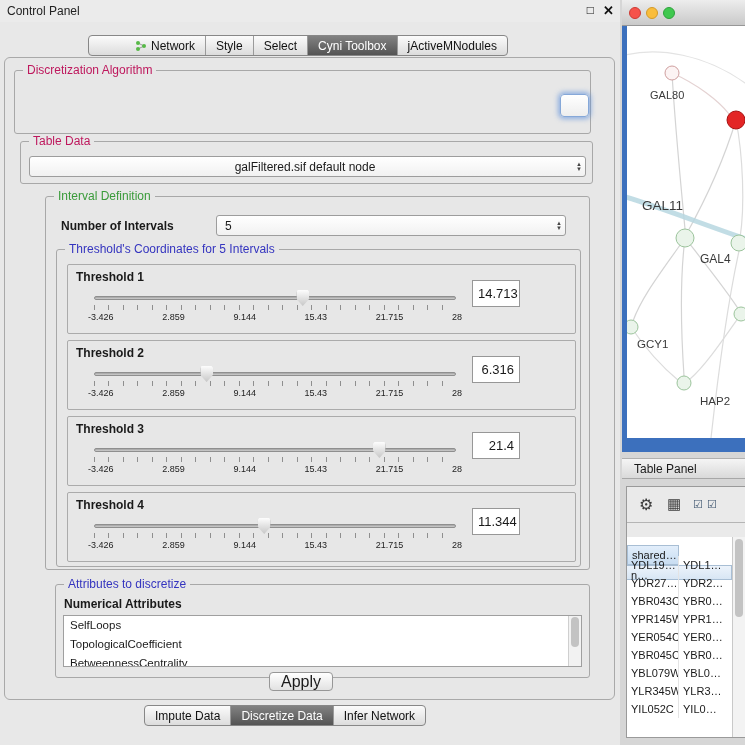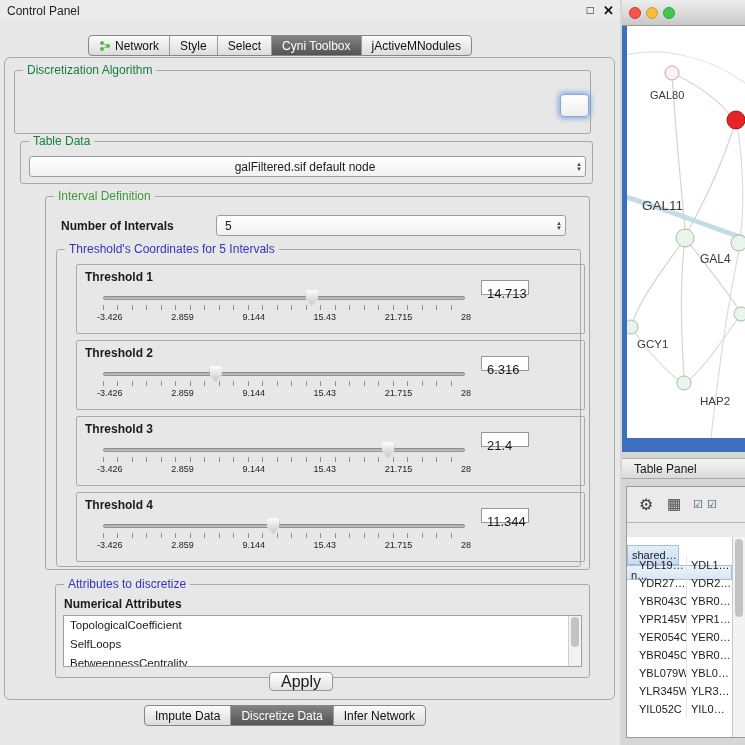--- a/index.html
+++ b/index.html
@@ -19,26 +19,26 @@
   .inner-panel { position:absolute; left:4px; top:57px; width:611px; height:643px;
     border:1px solid #a9a9a9; border-radius:6px; background:#e7e7e7; }
 
   .seg-tabs { position:absolute; display:flex; height:21px; border:1px solid #878787;
     border-radius:4px; overflow:hidden; background:linear-gradient(#fbfbfb,#dcdcdc);
     font-size:12px; z-index:5; }
   .seg { display:flex; align-items:center; gap:4px; padding:0 10px; border-left:1px solid #9a9a9a;
     color:#111; white-space:nowrap; cursor:default; }
   .seg:first-child { border-left:none; }
   .seg.selected { background:linear-gradient(#828282,#545454); color:#fff; }
-  .top-tabs { left:88px; top:35px; }
+  .top-tabs { left:88px; top:35px;padding-left:36px; }
   .bottom-tabs { left:144px; top:705px; }
 
   .group { position:absolute; border:1px solid #a8a8a8; border-radius:3px; }
   .gtitle { position:absolute; top:-8px; left:8px; background:#e7e7e7; padding:0 4px;
-    font-size:12px; color:#15803d; white-space:nowrap; }
+    font-size:12px; color:#be185d; white-space:nowrap; }
   .gtitle.green { color:#3a9b3a; }
   .gtitle.blue { color:#3434bf; }
 
   .combo { position:absolute; display:flex; align-items:center; height:21px;
     background:linear-gradient(#ffffff,#f1f1f1); border:1px solid #9d9d9d; border-radius:3px;
     font-size:12px; padding:0 3px 0 8px; }
   .combo .val { flex:1; overflow:hidden; white-space:nowrap; }
   .combo .stepper { display:flex; flex-direction:column; align-items:center; padding-left:4px; }
   .combo .stepper i { font-style:normal; font-size:6px; line-height:5px; color:#444; }
 
@@ -56,35 +56,35 @@
   .td-group { left:20px; top:141px; width:573px; height:43px; }
   .td-combo { left:8px; top:14px; width:557px;text-align:center; }
 
   .iv-group { left:45px; top:196px; width:545px; height:374px; }
   .iv-count-label { position:absolute; left:15px; top:22px; font-size:12px; font-weight:bold; }
   .iv-combo { left:170px; top:18px; width:350px; }
   .thr-group { position:absolute; left:10px; top:52px; width:525px; height:318px;
     border:1px solid #a8a8a8; border-radius:3px; }
   .thr-group > .gtitle { background:#e7e7e7; }
 
-  .thr-box { position:absolute; left:19px; width:509px; height:70px;
+  .thr-box { position:absolute; left:10px; width:509px; height:70px;
     border:1px solid #ababab; border-radius:2px; }
   .thr-label { position:absolute; left:8px; top:5px; font-size:12px; font-weight:bold; }
   .track { position:absolute; left:26px; top:31px; width:362px; height:4px;
     background:linear-gradient(#a2a2a2,#cfcfcf); border:1px solid #8f8f8f; border-radius:3px; }
   .thumb { position:absolute; top:-7px; width:13px; height:16px; transform:translateX(-50%);
     background:linear-gradient(#fdfdfd,#c7c7c7);
     clip-path:polygon(12% 0,88% 0,100% 12%,100% 55%,50% 100%,0 55%,0 12%);
     filter:drop-shadow(0 1px 1px rgba(0,0,0,.45)); }
   .ticks { position:absolute; left:26px; top:40px; width:362px; height:5px;
     background:repeating-linear-gradient(to right,#8f8f8f 0 1px,transparent 1px 14.48px); }
   .scale { position:absolute; left:20px; top:47px; width:374px; display:flex;
     justify-content:space-between; font-size:9px; color:#222;text-align:right; }
-  .thr-value { position:absolute; left:404px; top:15px; width:48px; height:15px; background:#fff;
-    border:1px solid #979797; font-size:13px; text-align:left; line-height:25px; padding:0 5px; }
+  .thr-value { position:absolute; left:404px; top:15px; width:48px; height:27px; background:#fff;
+    border:1px solid #979797; font-size:13px; text-align:right; line-height:25px; padding:0 5px; }
 
   .attr-group { left:55px; top:576px; width:535px; height:94px;margin-top:8px; }
   .attr-heading { position:absolute; left:8px; top:12px; font-size:12px; font-weight:bold; }
   .list { position:absolute; left:7px; top:30px; width:519px; height:52px; background:#fff;
     border:1px solid #9f9f9f; overflow:hidden; }
   .li { font-size:11.5px; height:19px; line-height:19px; padding:0 6px; white-space:nowrap; }
   .vscroll { position:absolute; right:0; top:0; bottom:0; width:13px; background:#f2f2f2;
     border-left:1px solid #cfcfcf; }
   .vthumb { position:absolute; left:2px; top:1px; width:8px; height:30px; background:#c3c3c3;
     border-radius:5px; }
@@ -118,21 +118,21 @@
   .tico.chk2 { left:80px; top:11px; font-size:11px; color:#39506b; }
   .tp-table { position:absolute; left:0; top:50px; right:13px; bottom:0; background:#fff; }
   .tp-head-row { position:absolute; left:0; top:8px; right:0; height:35px; display:flex;flex-direction:column; }
   .tp-hcell { font-size:11px; line-height:18px; padding:0 4px; border:1px solid #a8bed4;
     border-left:none; background:linear-gradient(#e2eefb,#c8ddf2); overflow:hidden; white-space:nowrap; }
   .tp-hcell.c1 { width:52px; border-left:1px solid #a8bed4; }
   .tp-hcell.c2 { flex:1; background:linear-gradient(#ecf3fb,#d8e6f4); }
   .tp-rows { position:absolute; left:0; top:19px; right:0; bottom:0; }
   .tp-row { display:flex; height:18px; }
   .tp-row span { font-size:11px; line-height:18px; padding:0 4px; overflow:hidden; white-space:nowrap; }
-  .tp-row .c1 { width:52px; border-right:1px solid #e4e4e4;margin-left:8px; }
+  .tp-row .c1 { width:52px; border-right:1px solid #e4e4e4; }
   .tp-row .c2 { flex:1; }
   .tp-scroll { position:absolute; right:0; top:50px; bottom:0; width:13px; background:#f3f3f3;
     border-left:1px solid #c9c9c9; }
   .tp-scroll .vthumb { height:78px; top:2px; }
 </style>
 </head>
 <body>
 
 <div class="stage">
 
@@ -268,22 +268,22 @@
           </div>
           <div class="thr-value">11.344</div>
         </div>
       </div>
     </div>
 
     <div class="group attr-group">
       <span class="gtitle blue">Attributes to discretize</span>
       <span class="attr-heading">Numerical Attributes</span>
       <div class="list">
+        <div class="li">SelfLoops</div>
         <div class="li">TopologicalCoefficient</div>
-        <div class="li">SelfLoops</div>
         <div class="li">BetweennessCentrality</div>
         <div class="vscroll">
             <div class="vthumb"></div>
           </div>
       </div>
     </div>
 
     <div class="btn-apply">Apply</div>
 
     <div class="seg-tabs bottom-tabs">

